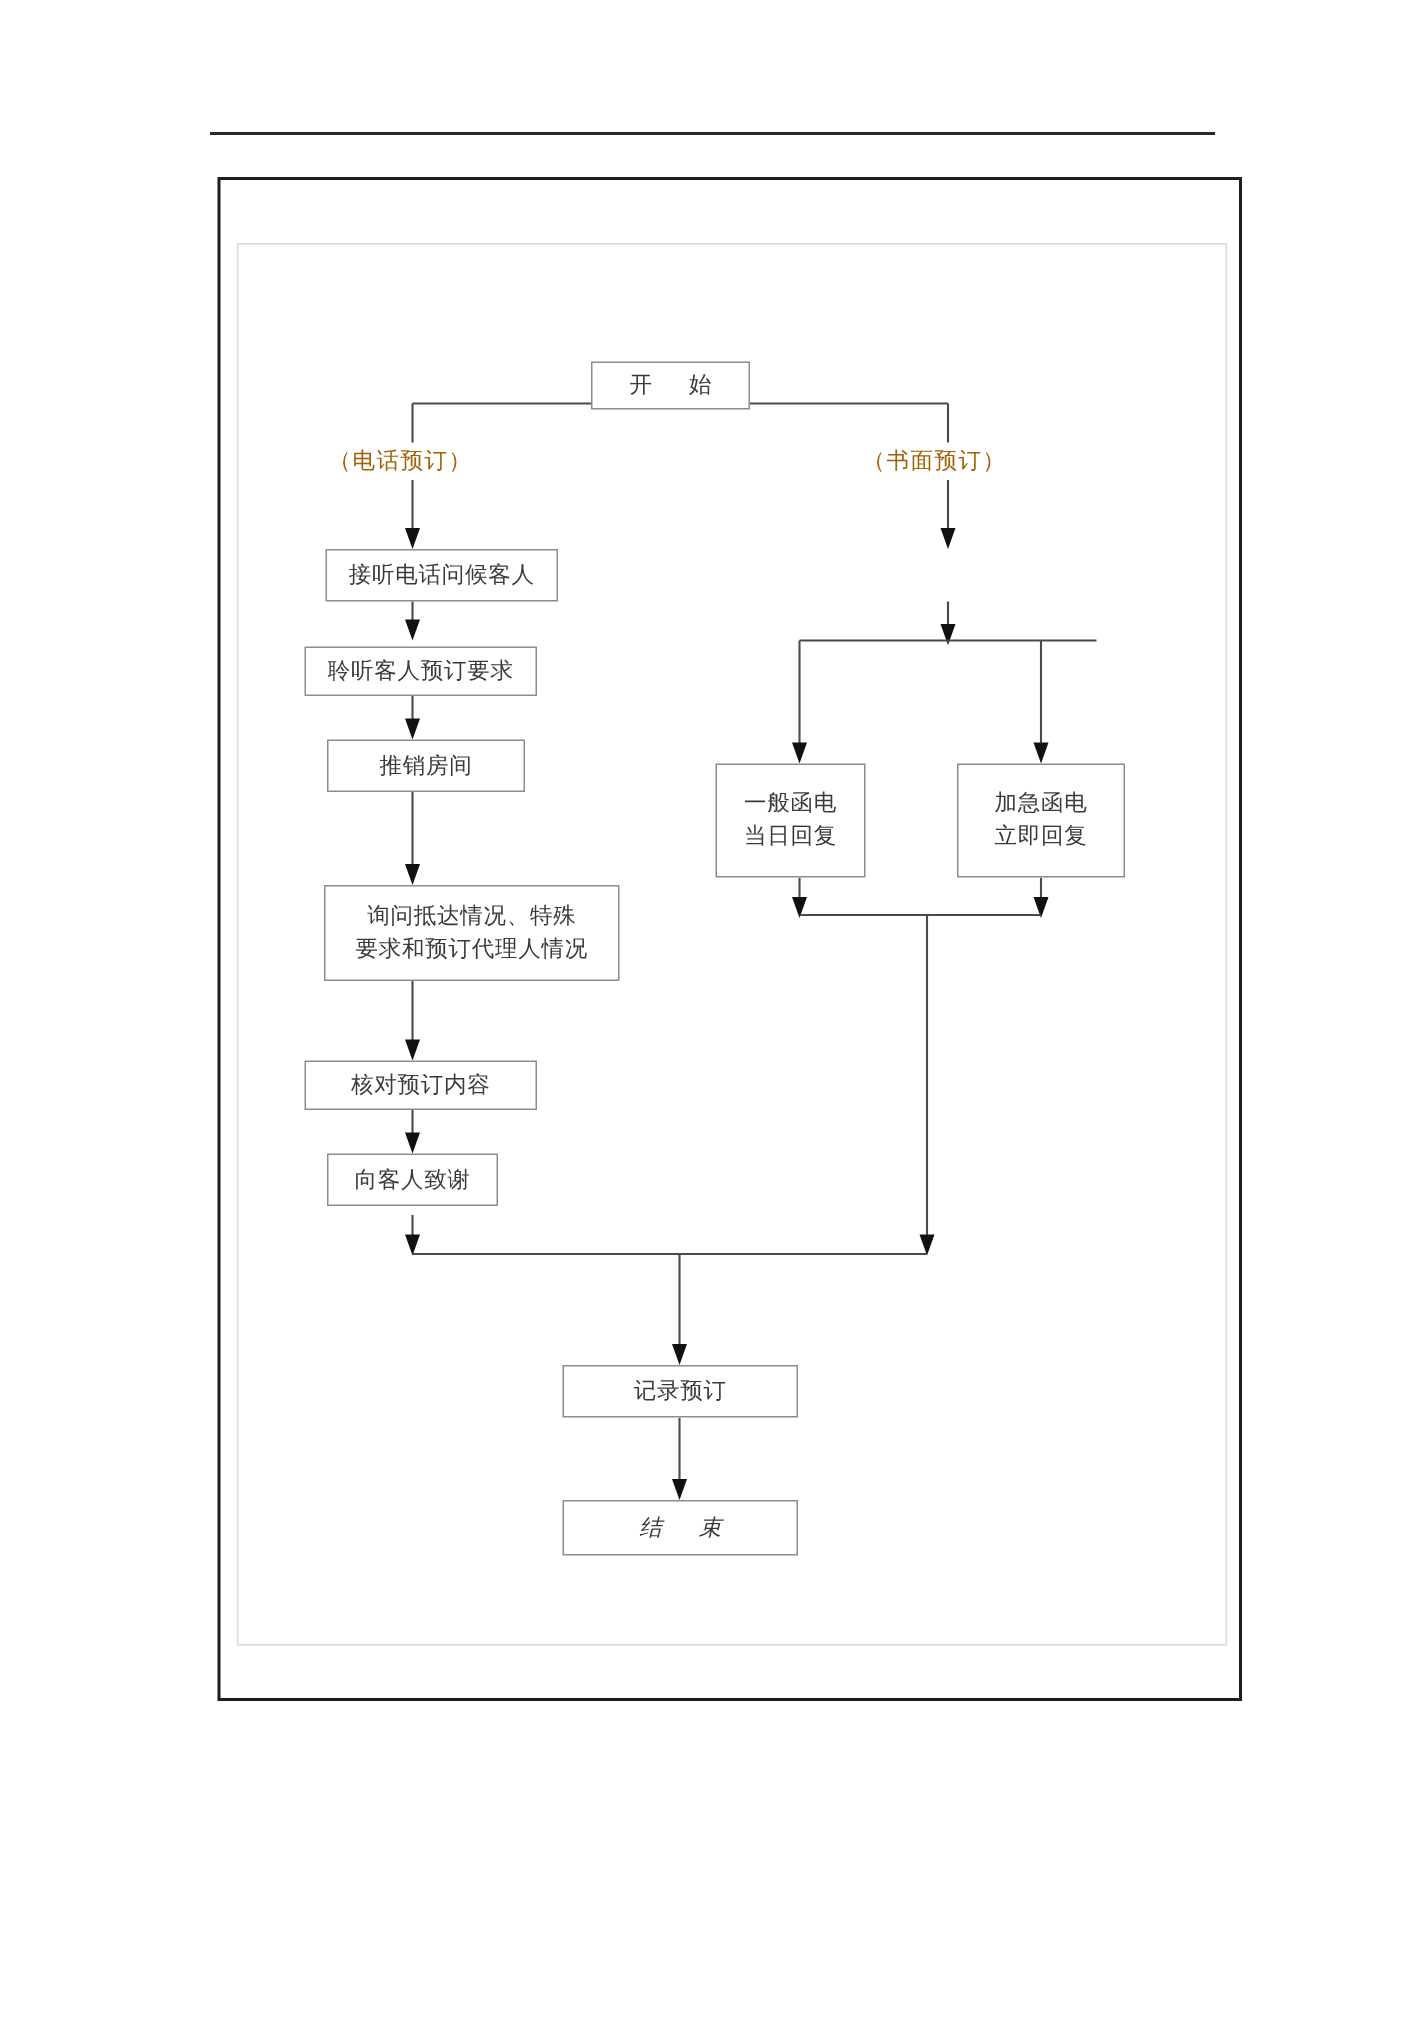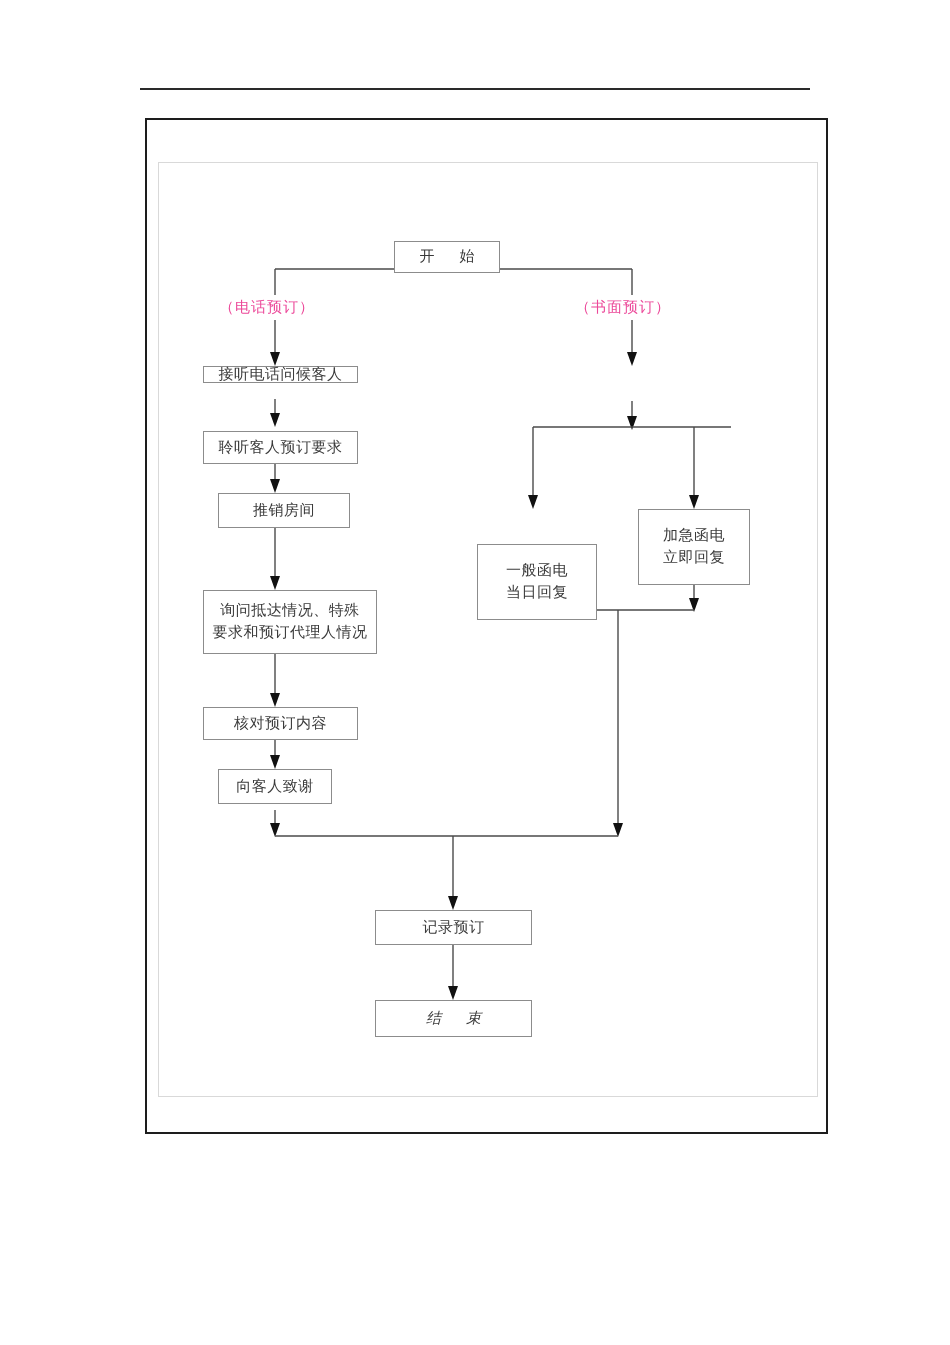--- a/index.html
+++ b/index.html
@@ -82,21 +82,21 @@
     z-index: 3;
   }
 
   .node.terminal {
     letter-spacing: 10px;
     text-indent: 10px;
   }
 
   .branch-label {
     position: absolute;
-    color: #ec4899;
+    color: #a16207;
     font-size: 15px;
     letter-spacing: 1px;
     white-space: nowrap;
     background: #ffffff;
     padding: 1px 3px;
     z-index: 4;
   }
 
   svg.wires {
     position: absolute;
@@ -191,47 +191,47 @@
       <span>开    始</span>
     </div>
 
     <div class="branch-label" style="left:216px; top:297px;">
       <span>（电话预订）</span>
     </div>
     <div class="branch-label" style="left:572px; top:297px;">
       <span>（书面预订）</span>
     </div>
 
-    <div class="node" style="left:203px; top:366px; width:155px; height:17px;">
+    <div class="node" style="left:217px; top:366px; width:155px; height:35px;">
       <span>接听电话问候客人</span>
     </div>
 
     <div class="node" style="left:203px; top:431px; width:155px; height:33px;">
       <span>聆听客人预订要求</span>
     </div>
 
     <div class="node" style="left:218px; top:493px; width:132px; height:35px;">
       <span>推销房间</span>
     </div>
 
-    <div class="node" style="left:203px; top:590px; width:174px; height:64px;">
+    <div class="node" style="left:216px; top:590px; width:197px; height:64px;">
       <span>询问抵达情况、特殊
 要求和预订代理人情况</span>
     </div>
 
     <div class="node" style="left:203px; top:707px; width:155px; height:33px;">
       <span>核对预订内容</span>
     </div>
 
     <div class="node" style="left:218px; top:769px; width:114px; height:35px;text-align:right;">
       <span>向客人致谢</span>
     </div>
 
 
-    <div class="node" style="left:477px; top:509px; width:120px; height:76px;margin-top:35px;">
+    <div class="node" style="left:477px; top:509px; width:100px; height:76px;">
       <span>一般函电
 当日回复</span>
     </div>
 
     <div class="node" style="left:638px; top:509px; width:112px; height:76px;">
       <span>加急函电
 立即回复</span>
     </div>
 
     <div class="node" style="left:375px; top:910px; width:157px; height:35px;">

